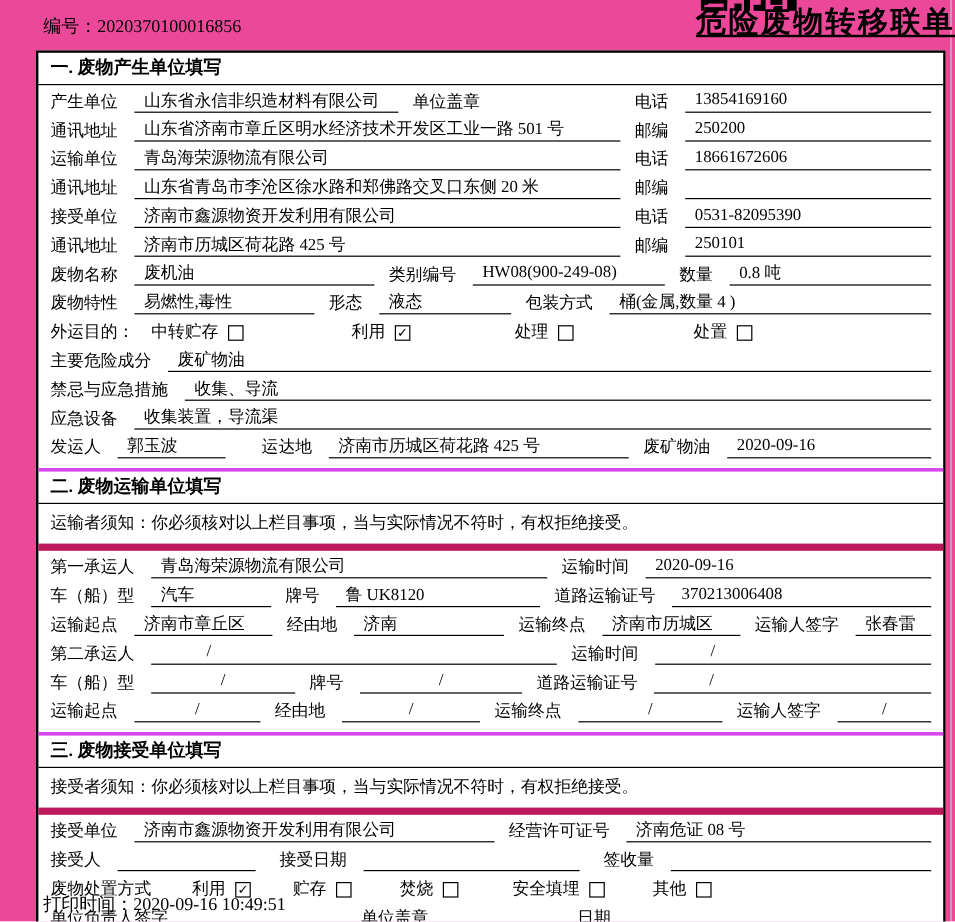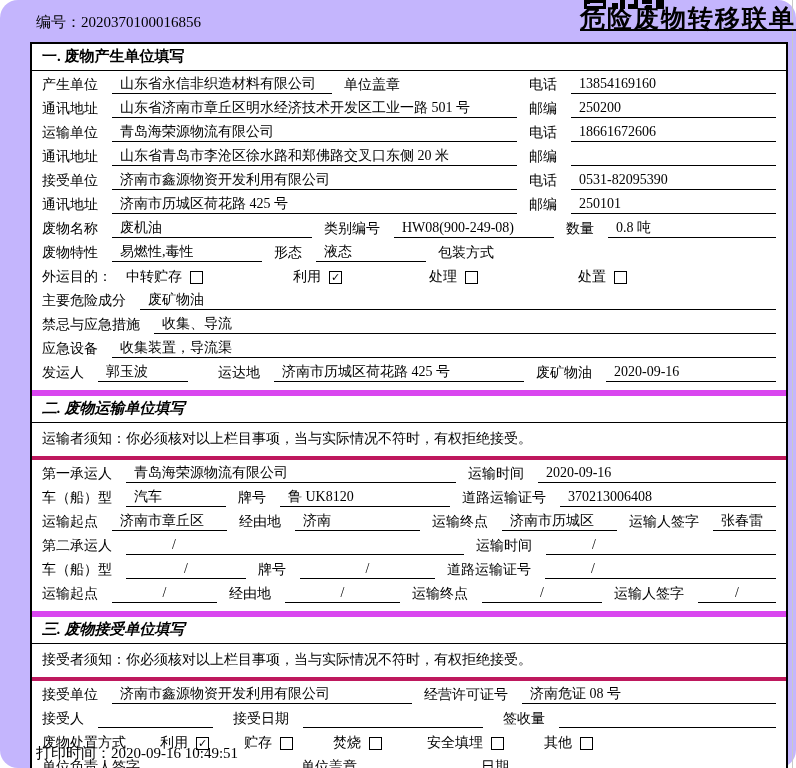--- a/index.html
+++ b/index.html
@@ -2,34 +2,34 @@
 <html><head>
 <meta charset="utf-8">
 <style>
   * { box-sizing: border-box; }
   html,body { margin:0; padding:0; background:#fff; }
   body {
     width:796px; height:768px; overflow:hidden;
     font-family:"Liberation Serif","DejaVu Serif",serif;
     color:#000; font-size:14px;
   }
-  .page { position:relative; width:796px; height:768px; background:#c4b5fd;border-radius:18px; }
+  .page { position:relative; width:796px; height:768px; background:#ec4899; }
   .edge-line { position:absolute; right:3px; top:0; bottom:0; width:1px; background:#c9c9c9; }
 
   
   .header { position:relative; height:42px; }
   .serial { position:absolute; left:36px; top:13px; font-size:15px; white-space:nowrap; }
   .form-title { position:absolute; left:0; right:0; top:2px; text-align:right;
                 font-size:25px; font-weight:bold; letter-spacing:2px;text-decoration:underline; }
   .qr-frag { position:absolute; left:584px; top:0; }
 
   
   .form { position:absolute; left:30px; top:42px; width:758px; border:2px solid #000; background:#fff; }
   .section-header { font-weight:bold; font-size:15px; padding:3px 10px 4px; border-bottom:1px solid #000; }
-  .section-header.bt { border-top:6px solid #d946ef;font-style:italic; }
+  .section-header.bt { border-top:3px solid #d946ef; }
   .rows { padding:3px 0 4px; }
   .row { display:flex; align-items:flex-end; height:24px; padding:0 10px 4px; }
   .lbl { white-space:nowrap; margin-right:14px; flex:0 0 auto;font-family:Liberation Mono, monospace; }
   .val { border-bottom:1px solid #000; white-space:nowrap; padding:0 8px 0 8px;
          overflow:hidden; flex:0 0 auto; min-height:18px; }
   .grow { flex:1 1 auto; }
   .right { margin-left:auto; display:flex; align-items:center; }
   .ctr { text-align:center; }
   .padslash { padding-left:46px; }
 
@@ -42,21 +42,21 @@
   .ml12{margin-left:12px} .ml20{margin-left:20px} .ml30{margin-left:30px}
   .ml35{margin-left:35px} .ml40{margin-left:40px} .ml45{margin-left:45px}
   .ml85{margin-left:87px} .ml90{margin-left:90px} .ml100{margin-left:100px}
   .ml110{margin-left:110px}
 
   .cbg { display:flex; align-items:center; }
   .cb { display:inline-block; width:13px; height:13px; border:1.5px solid #000;
         margin-left:8px; font-size:11px; line-height:11px; text-align:center;
         font-family:"DejaVu Sans",sans-serif; }
 
-  .notice { padding:7px 10px 8px; border-bottom:4px solid #be185d; }
+  .notice { padding:7px 10px 8px; border-bottom:6px solid #be185d; }
 
   .footer { position:absolute; left:36px; top:744px; font-size:15px; white-space:nowrap; }
 </style>
 </head>
 <body>
 
 <div class="page">
   <div class="edge-line"></div>
 
   <div class="header">
@@ -138,20 +138,21 @@
         <span class="val w160">HW08(900-249-08)</span>
         <span class="lbl ml12">数量</span>
         <span class="val grow">0.8 吨</span>
       </div>
       <div class="row">
         <span class="lbl">废物特性</span>
         <span class="val w150">易燃性,毒性</span>
         <span class="lbl ml12">形态</span>
         <span class="val w110">液态</span>
         <span class="lbl ml12">包装方式</span>
+        <span class="val grow">桶(金属,数量 4 )</span>
       </div>
       <div class="row">
         <span class="lbl">外运目的：</span>
         <span class="cbg">
             <span>中转贮存</span>
             <span class="cb"></span>
           </span>
         <span class="cbg ml90">
             <span>利用</span>
             <span class="cb">✓</span>

